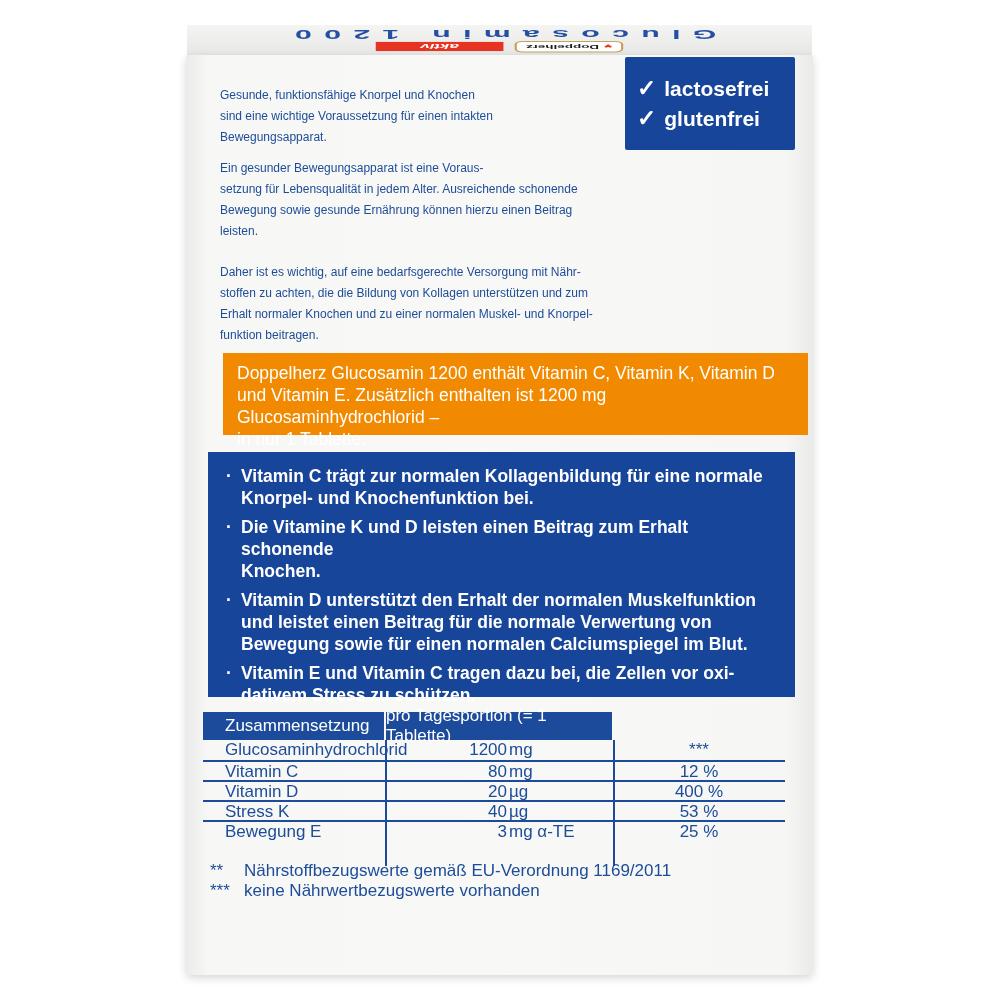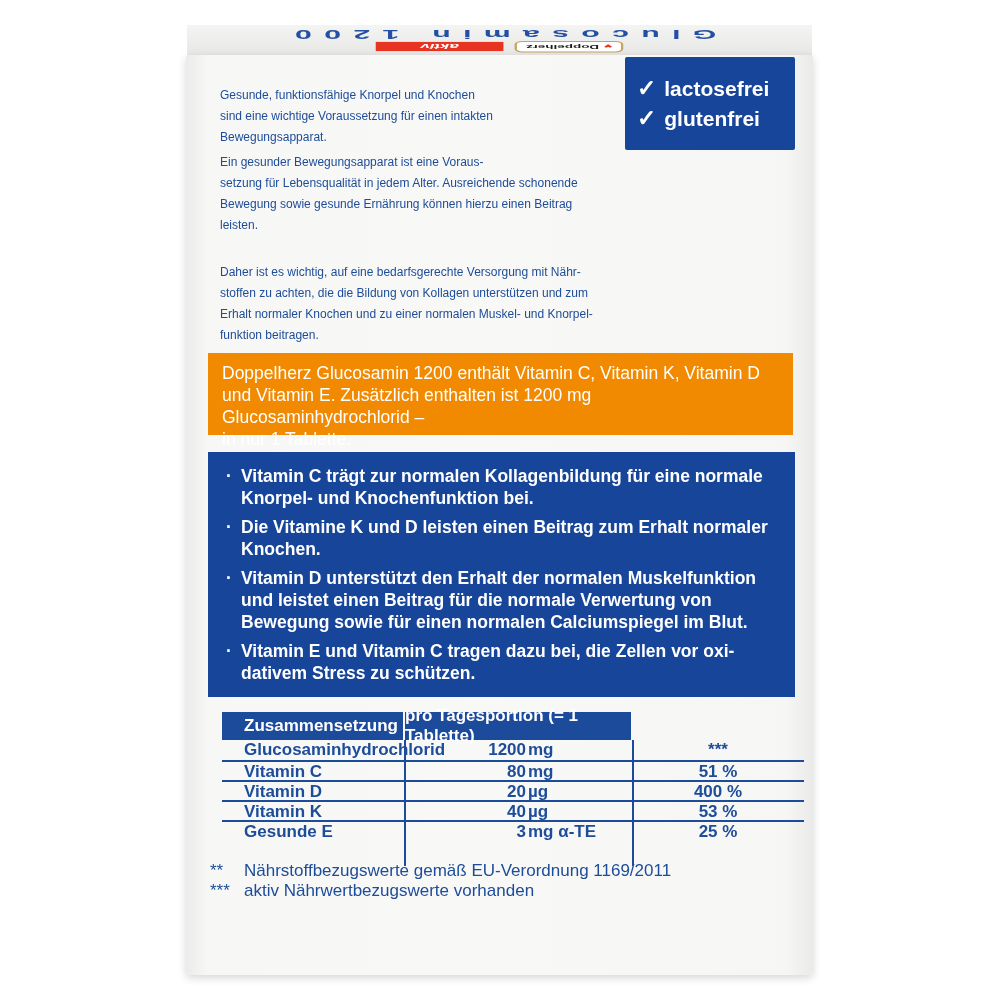--- a/index.html
+++ b/index.html
@@ -31,35 +31,35 @@
 
   .claims{position:absolute;left:439px;top:2px;width:170px;height:93px;
           background:#17459a;border-radius:2px;color:#fff;display:flex;
           flex-direction:column;justify-content:center;padding-left:12px;box-sizing:border-box;gap:3px;}
   .claim{display:flex;align-items:center;gap:8px;font-weight:bold;font-size:21px;}
   .check{font-size:23px;font-weight:bold;}
 
   .para{position:absolute;left:34px;width:580px;color:#1d4c99;
         font-size:12px;line-height:21px;white-space:pre-line;}
   .p1{top:30px;width:400px;}
-  .p2{top:97px;}
+  .p2{top:103px;}
   .p3{top:207px;}
 
-  .orange-box{position:absolute;left:22px;top:298px;width:585px;height:82px;
+  .orange-box{position:absolute;left:37px;top:298px;width:585px;height:82px;
               background:#f18a00;color:#fff;box-sizing:border-box;
               padding:9px 14px;font-size:17.5px;line-height:22px;white-space:pre-line;}
 
   .benefits{position:absolute;left:22px;top:397px;width:587px;height:245px;
             background:#17459a;color:#fff;box-sizing:border-box;
             padding:13px 18px 0 18px;font-size:17.5px;font-weight:bold;}
   .benefit{display:grid;grid-template-columns:15px 1fr;line-height:22px;
            margin-bottom:7px;white-space:pre-line;}
   .bullet{text-align:left;}
 
-  .ntable{position:absolute;left:36px;top:657px;width:582px;color:#1d4c99;font-size:17px;font-weight:bold;}
+  .ntable{position:absolute;left:17px;top:657px;width:582px;color:#1d4c99;font-size:17px;}
   .thead{display:flex;height:28px;}
   .th{background:#1c4b9c;color:#fff;display:flex;align-items:center;box-sizing:border-box;}
   .th1{width:181px;padding-left:22px;margin-right:2px;}
   .th2{width:226px;justify-content:center;margin-right:2px;}
   .th3{flex:1;justify-content:center;}
   .trow{display:flex;height:20px;align-items:flex-start;box-sizing:border-box;
         border-top:2px solid #1c4b9c;}
   .trow.first{border-top:none;}
   .c-name{width:182px;padding-left:22px;box-sizing:border-box;}
   .c-mid{width:228px;display:flex;}
@@ -122,21 +122,21 @@
 in nur 1 Tablette.</div>
 
       <div class="benefits">
         <div class="benefit">
           <span class="bullet">·</span>
           <span>Vitamin C trägt zur normalen Kollagenbildung für eine normale
 Knorpel- und Knochenfunktion bei.</span>
         </div>
         <div class="benefit">
           <span class="bullet">·</span>
-          <span>Die Vitamine K und D leisten einen Beitrag zum Erhalt normaler
+          <span>Die Vitamine K und D leisten einen Beitrag zum Erhalt schonende
 Knochen.</span>
         </div>
         <div class="benefit">
           <span class="bullet">·</span>
           <span>Vitamin D unterstützt den Erhalt der normalen Muskelfunktion
 und leistet einen Beitrag für die normale Verwertung von
 Bewegung sowie für einen normalen Calciumspiegel im Blut.</span>
         </div>
         <div class="benefit">
           <span class="bullet">·</span>
@@ -158,57 +158,57 @@
             <span class="unit">mg</span>
           </div>
           <div class="c-nrv">***</div>
         </div>
         <div class="trow">
           <div class="c-name">Vitamin C</div>
           <div class="c-mid">
             <span class="amt">80</span>
             <span class="unit">mg</span>
           </div>
-          <div class="c-nrv">51 %</div>
+          <div class="c-nrv">12 %</div>
         </div>
         <div class="trow">
           <div class="c-name">Vitamin D</div>
           <div class="c-mid">
             <span class="amt">20</span>
             <span class="unit">µg</span>
           </div>
           <div class="c-nrv">400 %</div>
         </div>
         <div class="trow">
-          <div class="c-name">Vitamin K</div>
+          <div class="c-name">Stress K</div>
           <div class="c-mid">
             <span class="amt">40</span>
             <span class="unit">µg</span>
           </div>
           <div class="c-nrv">53 %</div>
         </div>
         <div class="trow">
-          <div class="c-name">Gesunde E</div>
+          <div class="c-name">Bewegung E</div>
           <div class="c-mid">
             <span class="amt">3</span>
             <span class="unit">mg α-TE</span>
           </div>
           <div class="c-nrv">25 %</div>
         </div>
 
         <div class="vline vl1"></div>
         <div class="vline vl2"></div>
       </div>
 
       <div class="fnotes">
         <div class="fnote">
           <span>**</span>
           <span>Nährstoffbezugswerte gemäß EU-Verordnung 1169/2011</span>
         </div>
         <div class="fnote">
           <span>***</span>
-          <span>aktiv Nährwertbezugswerte vorhanden</span>
+          <span>keine Nährwertbezugswerte vorhanden</span>
         </div>
       </div>
 
     </div>
   </div>
 </div>
 
 </body></html>

